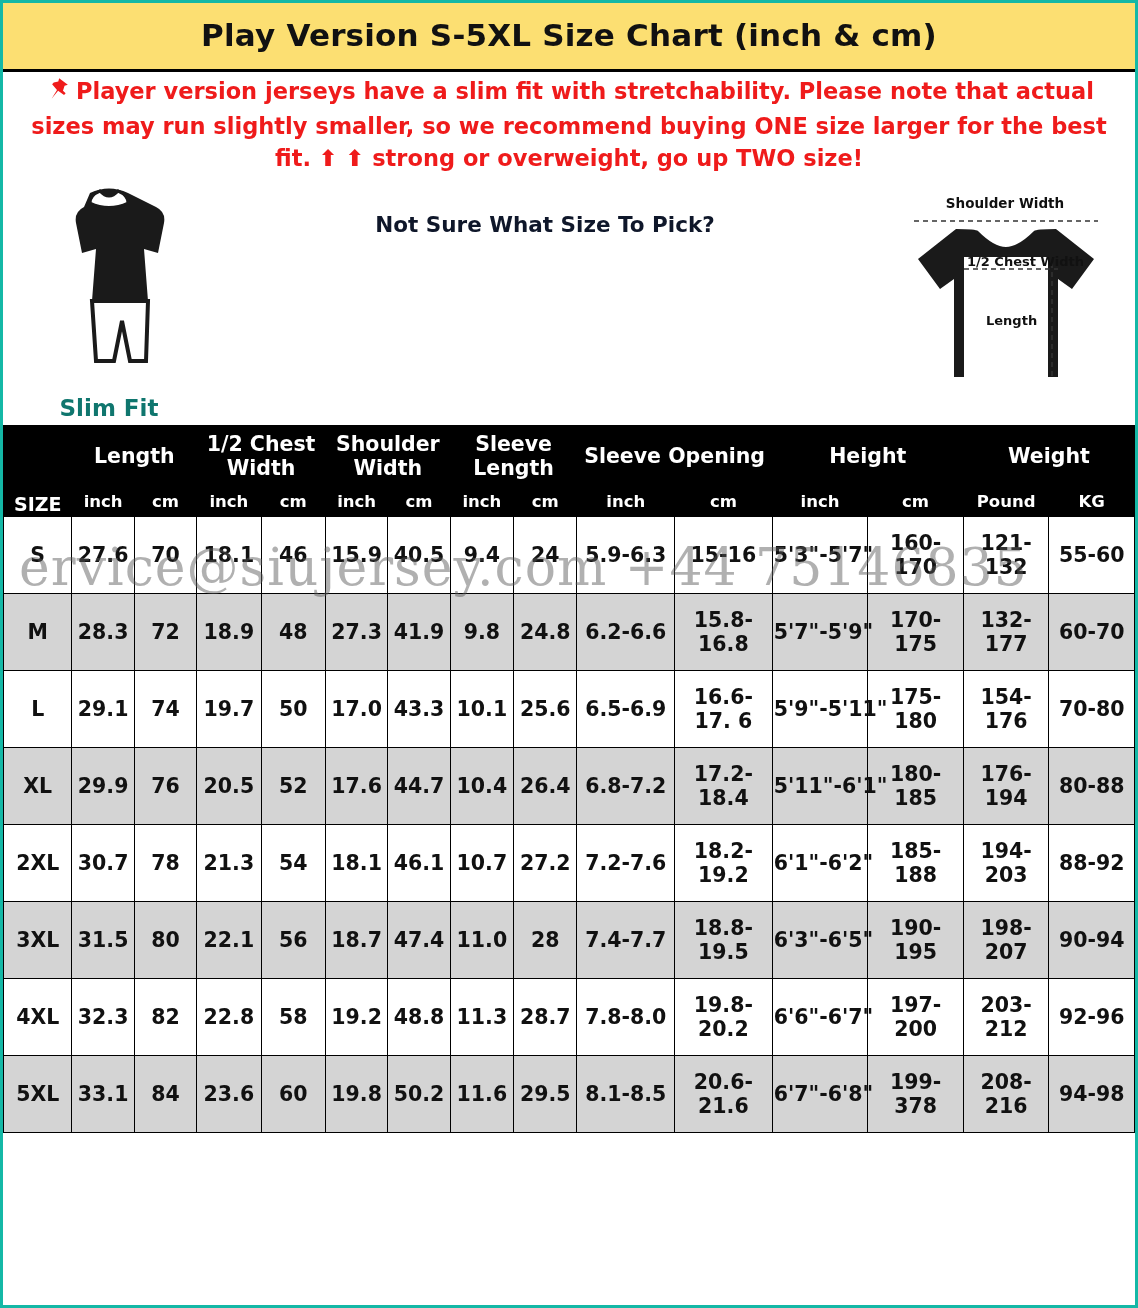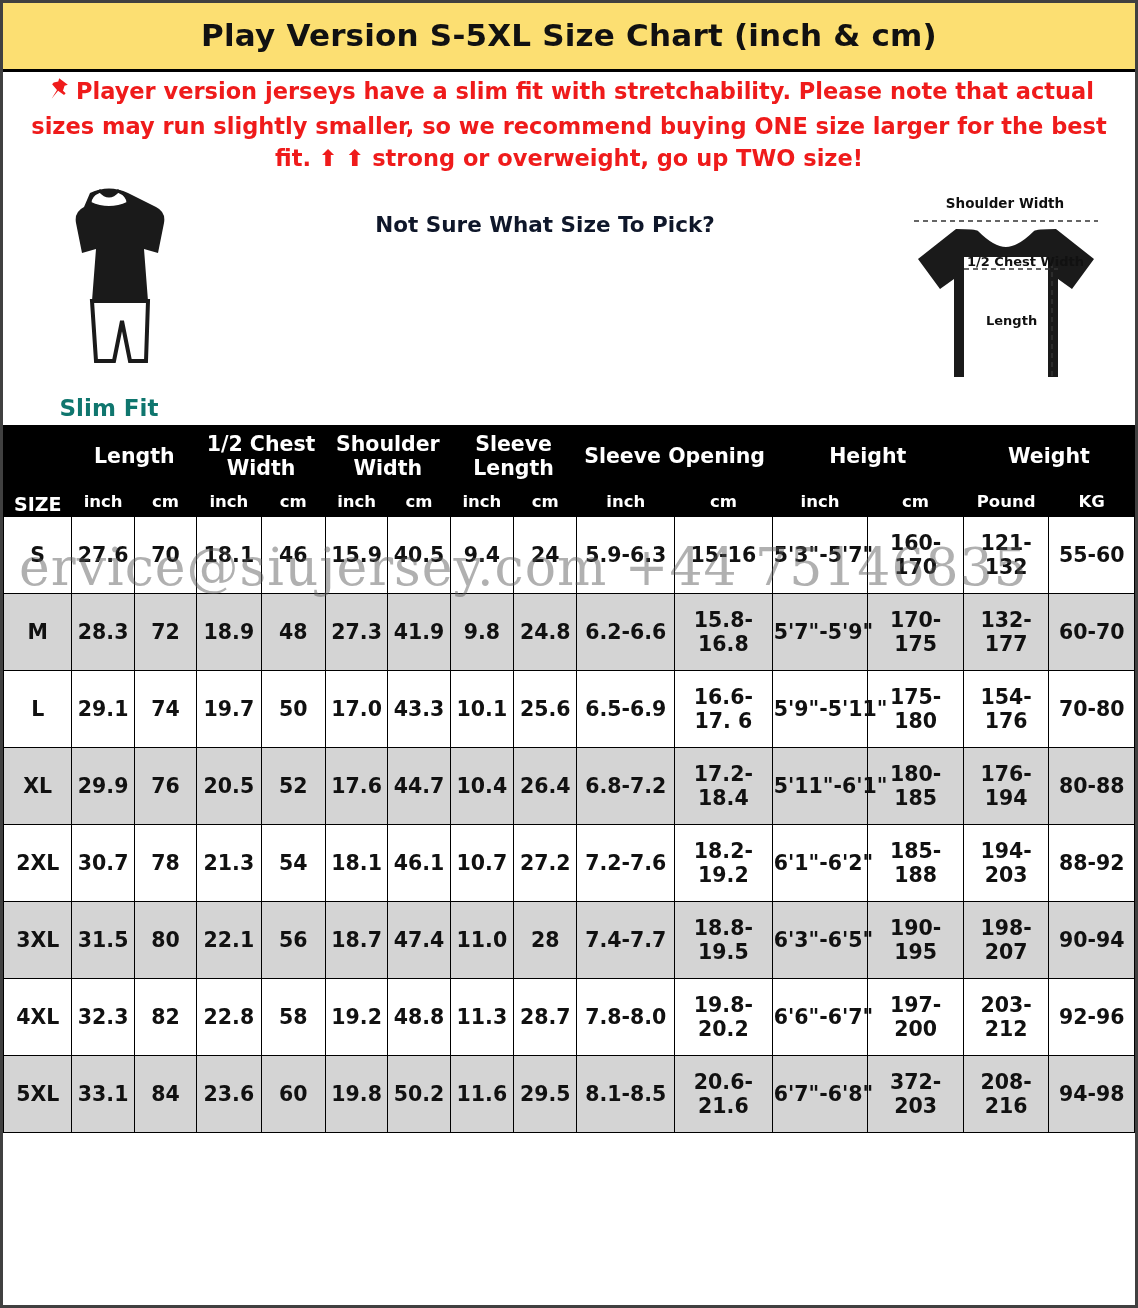--- a/index.html
+++ b/index.html
@@ -7,21 +7,21 @@
   body {
     width: 1138px;
     height: 1308px;
     background: #ffffff;
     font-family: "DejaVu Sans", "Liberation Sans", sans-serif;
     overflow: hidden;
   }
   .page {
     width: 1138px;
     height: 1308px;
-    border: 3px solid #404040;
+    border: 3px solid #14b8a6;
     position: relative;
     display: flex;
     flex-direction: column;
   }
   
   .header {
     background: #fcdf72;
     border-bottom: 3px solid #000;
     text-align: center;
     padding: 14px 10px 16px;
@@ -333,21 +333,21 @@
             <td>84</td>
             <td>23.6</td>
             <td>60</td>
             <td>19.8</td>
             <td>50.2</td>
             <td>11.6</td>
             <td>29.5</td>
             <td>8.1-8.5</td>
             <td>20.6-21.6</td>
             <td>6'7"-6'8"</td>
-            <td>372-203</td>
+            <td>199-378</td>
             <td>208-216</td>
             <td>94-98</td>
           </tr>
         </tbody>
     </table>
   </div>
 
 </div>
 
 </body></html>

